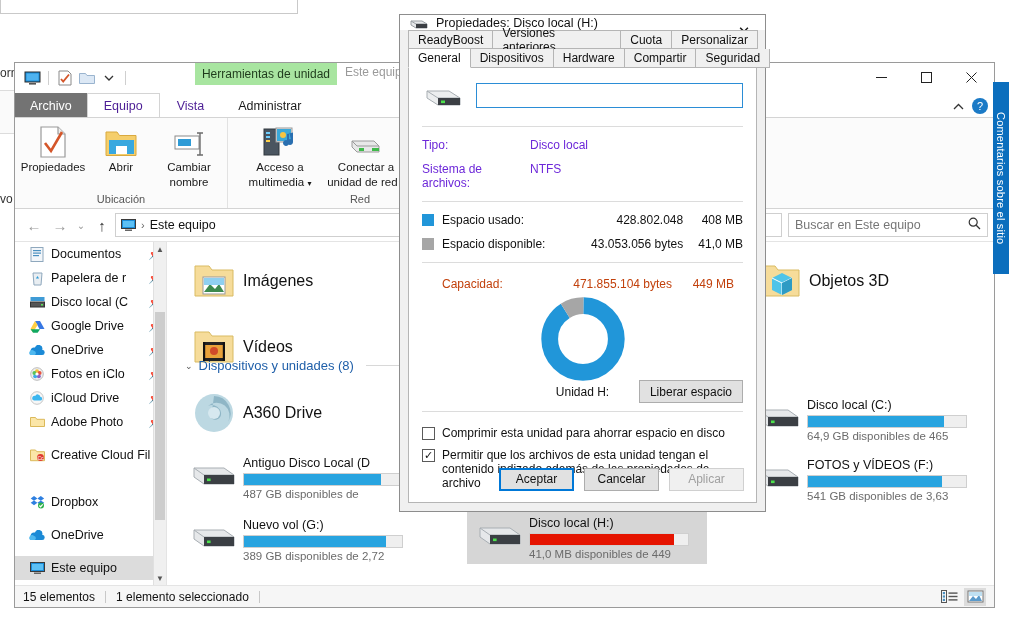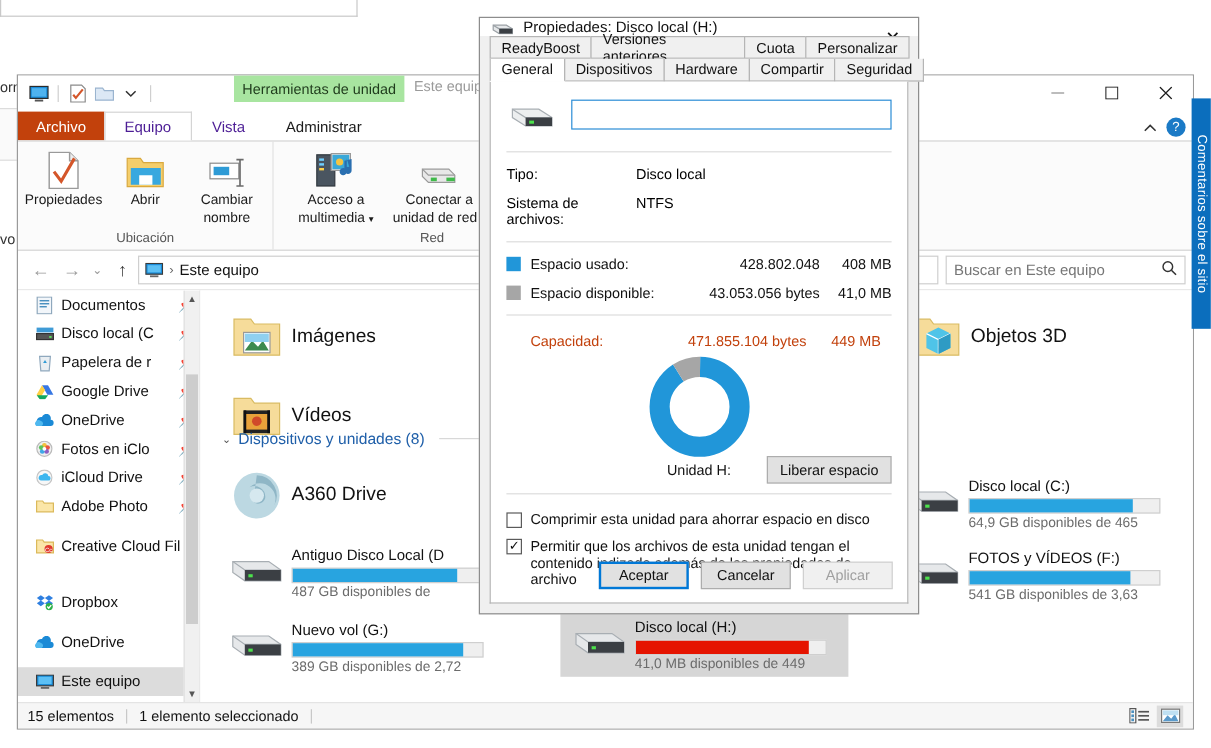--- a/index.html
+++ b/index.html
@@ -58,21 +58,21 @@
   .tabs-row {
     height:24px; display:flex; align-items:flex-end; position:relative;
     background:#ffffff;
   }
   .tab {
     height:24px; padding:0 16px; display:flex; align-items:center;
     font-size:12.5px; color:#4c1d95; border:1px solid transparent;
     border-bottom:none; background:transparent;
   }
   .tab.file {
-    background:#c2410c; color:#fff; padding:0 14px; height:24px;
+    background:#737373; color:#fff; padding:0 14px; height:24px;
   }
   .tab.active {
     background:#fff; border-color:#d4d4d4; position:relative; z-index:3;
   }
   .tab.ctx { color:#1a1a1a; }
   .tabs-right { position:absolute; right:6px; bottom:3px; display:flex; align-items:center; gap:8px; }
   .help-circle {
     width:16px;height:16px;border-radius:50%;background:#1b7ac6;color:#fff;
     font-size:11px;display:flex;align-items:center;justify-content:center;
   }
@@ -224,21 +224,21 @@
     display:flex; flex-direction:column;
   }
   .lbl-row { display:flex; align-items:center; gap:10px; margin-bottom:12px; }
   .drive-icon-lg { width:44px; flex:0 0 44px; display:flex; justify-content:center; }
   .name-input {
     flex:1; height:25px; border:1px solid #2b8dd6; background:#fff;
     padding:0 5px; font-size:12.5px; color:#111; outline:none;
     font-family:"Liberation Sans", sans-serif;
   }
   .hr { height:1px; background:#dcdcdc; margin:6px 0; }
-  .kv { display:flex; font-size:12px; color:#000000; margin:5px 0; }
+  .kv { display:flex; font-size:12px; color:#6d28d9; margin:5px 0; }
   .kv .k { width:108px; }
   .legend-sq { width:12px; height:12px; flex:0 0 12px; margin-right:8px; }
   .sp-row { display:flex; align-items:center; font-size:12px; color:#111; margin:5px 0; }
   .sp-label { width:140px; }
   .sp-bytes { width:110px; text-align:right; }
   .sp-human { width:62px; text-align:right; }
   .cap-row { display:flex; font-size:12px; color:#c2410c; margin:8px 0 2px 20px; }
   .cap-label { width:120px; }
   .cap-bytes { width:110px; text-align:right; }
   .cap-human { width:62px; text-align:right; }
@@ -473,38 +473,38 @@
               <rect x="3" y="5.5" width="8" height="1.2" fill="#4a90c0"></rect>
               <rect x="3" y="8" width="6" height="1.2" fill="#4a90c0"></rect>
             </svg>
         </span>
         <span class="nav-txt">Documentos</span>
         <span class="pin">📌</span>
       </div>
 
       <div class="nav-item">
         <span class="nav-ico">
+          <svg width="13" height="15" viewBox="0 0 13 15">
+              <path d="M2 2 h9 l-1 12 h-7 z" fill="#e9eef2" stroke="#8fa8bd"></path>
+              <path d="M6.5 5 l1.6 2.4 h-3.2 z" fill="#2e9bd6"></path>
+            </svg>
+        </span>
+        <span class="nav-txt">Papelera de r</span>
+        <span class="pin">📌</span>
+      </div>
+
+      <div class="nav-item">
+        <span class="nav-ico">
           <svg width="15" height="12" viewBox="0 0 15 12">
               <rect x="0.5" y="1" width="14" height="4" fill="#3f9bd6"></rect>
               <rect x="0.5" y="6" width="14" height="5" fill="#555" stroke="#333"></rect>
               <rect x="11" y="8" width="2" height="1.6" fill="#5ce05c"></rect>
             </svg>
         </span>
         <span class="nav-txt">Disco local (C</span>
-        <span class="pin">📌</span>
-      </div>
-
-      <div class="nav-item">
-        <span class="nav-ico">
-          <svg width="13" height="15" viewBox="0 0 13 15">
-              <path d="M2 2 h9 l-1 12 h-7 z" fill="#e9eef2" stroke="#8fa8bd"></path>
-              <path d="M6.5 5 l1.6 2.4 h-3.2 z" fill="#2e9bd6"></path>
-            </svg>
-        </span>
-        <span class="nav-txt">Papelera de r</span>
         <span class="pin">📌</span>
       </div>
 
       <div class="nav-item">
         <span class="nav-ico">
           <svg width="15" height="13" viewBox="0 0 15 13">
               <path d="M5 1 h5 l4.5 8 h-5 z" fill="#3777e3"></path>
               <path d="M5 1 L0.5 9 l2.5 3.5 L7.6 5 z" fill="#ffcf44"></path>
               <path d="M0.6 9.3 h9.5 l-2.5 3.5 h-4.5 z" fill="#11a861"></path>
             </svg>

